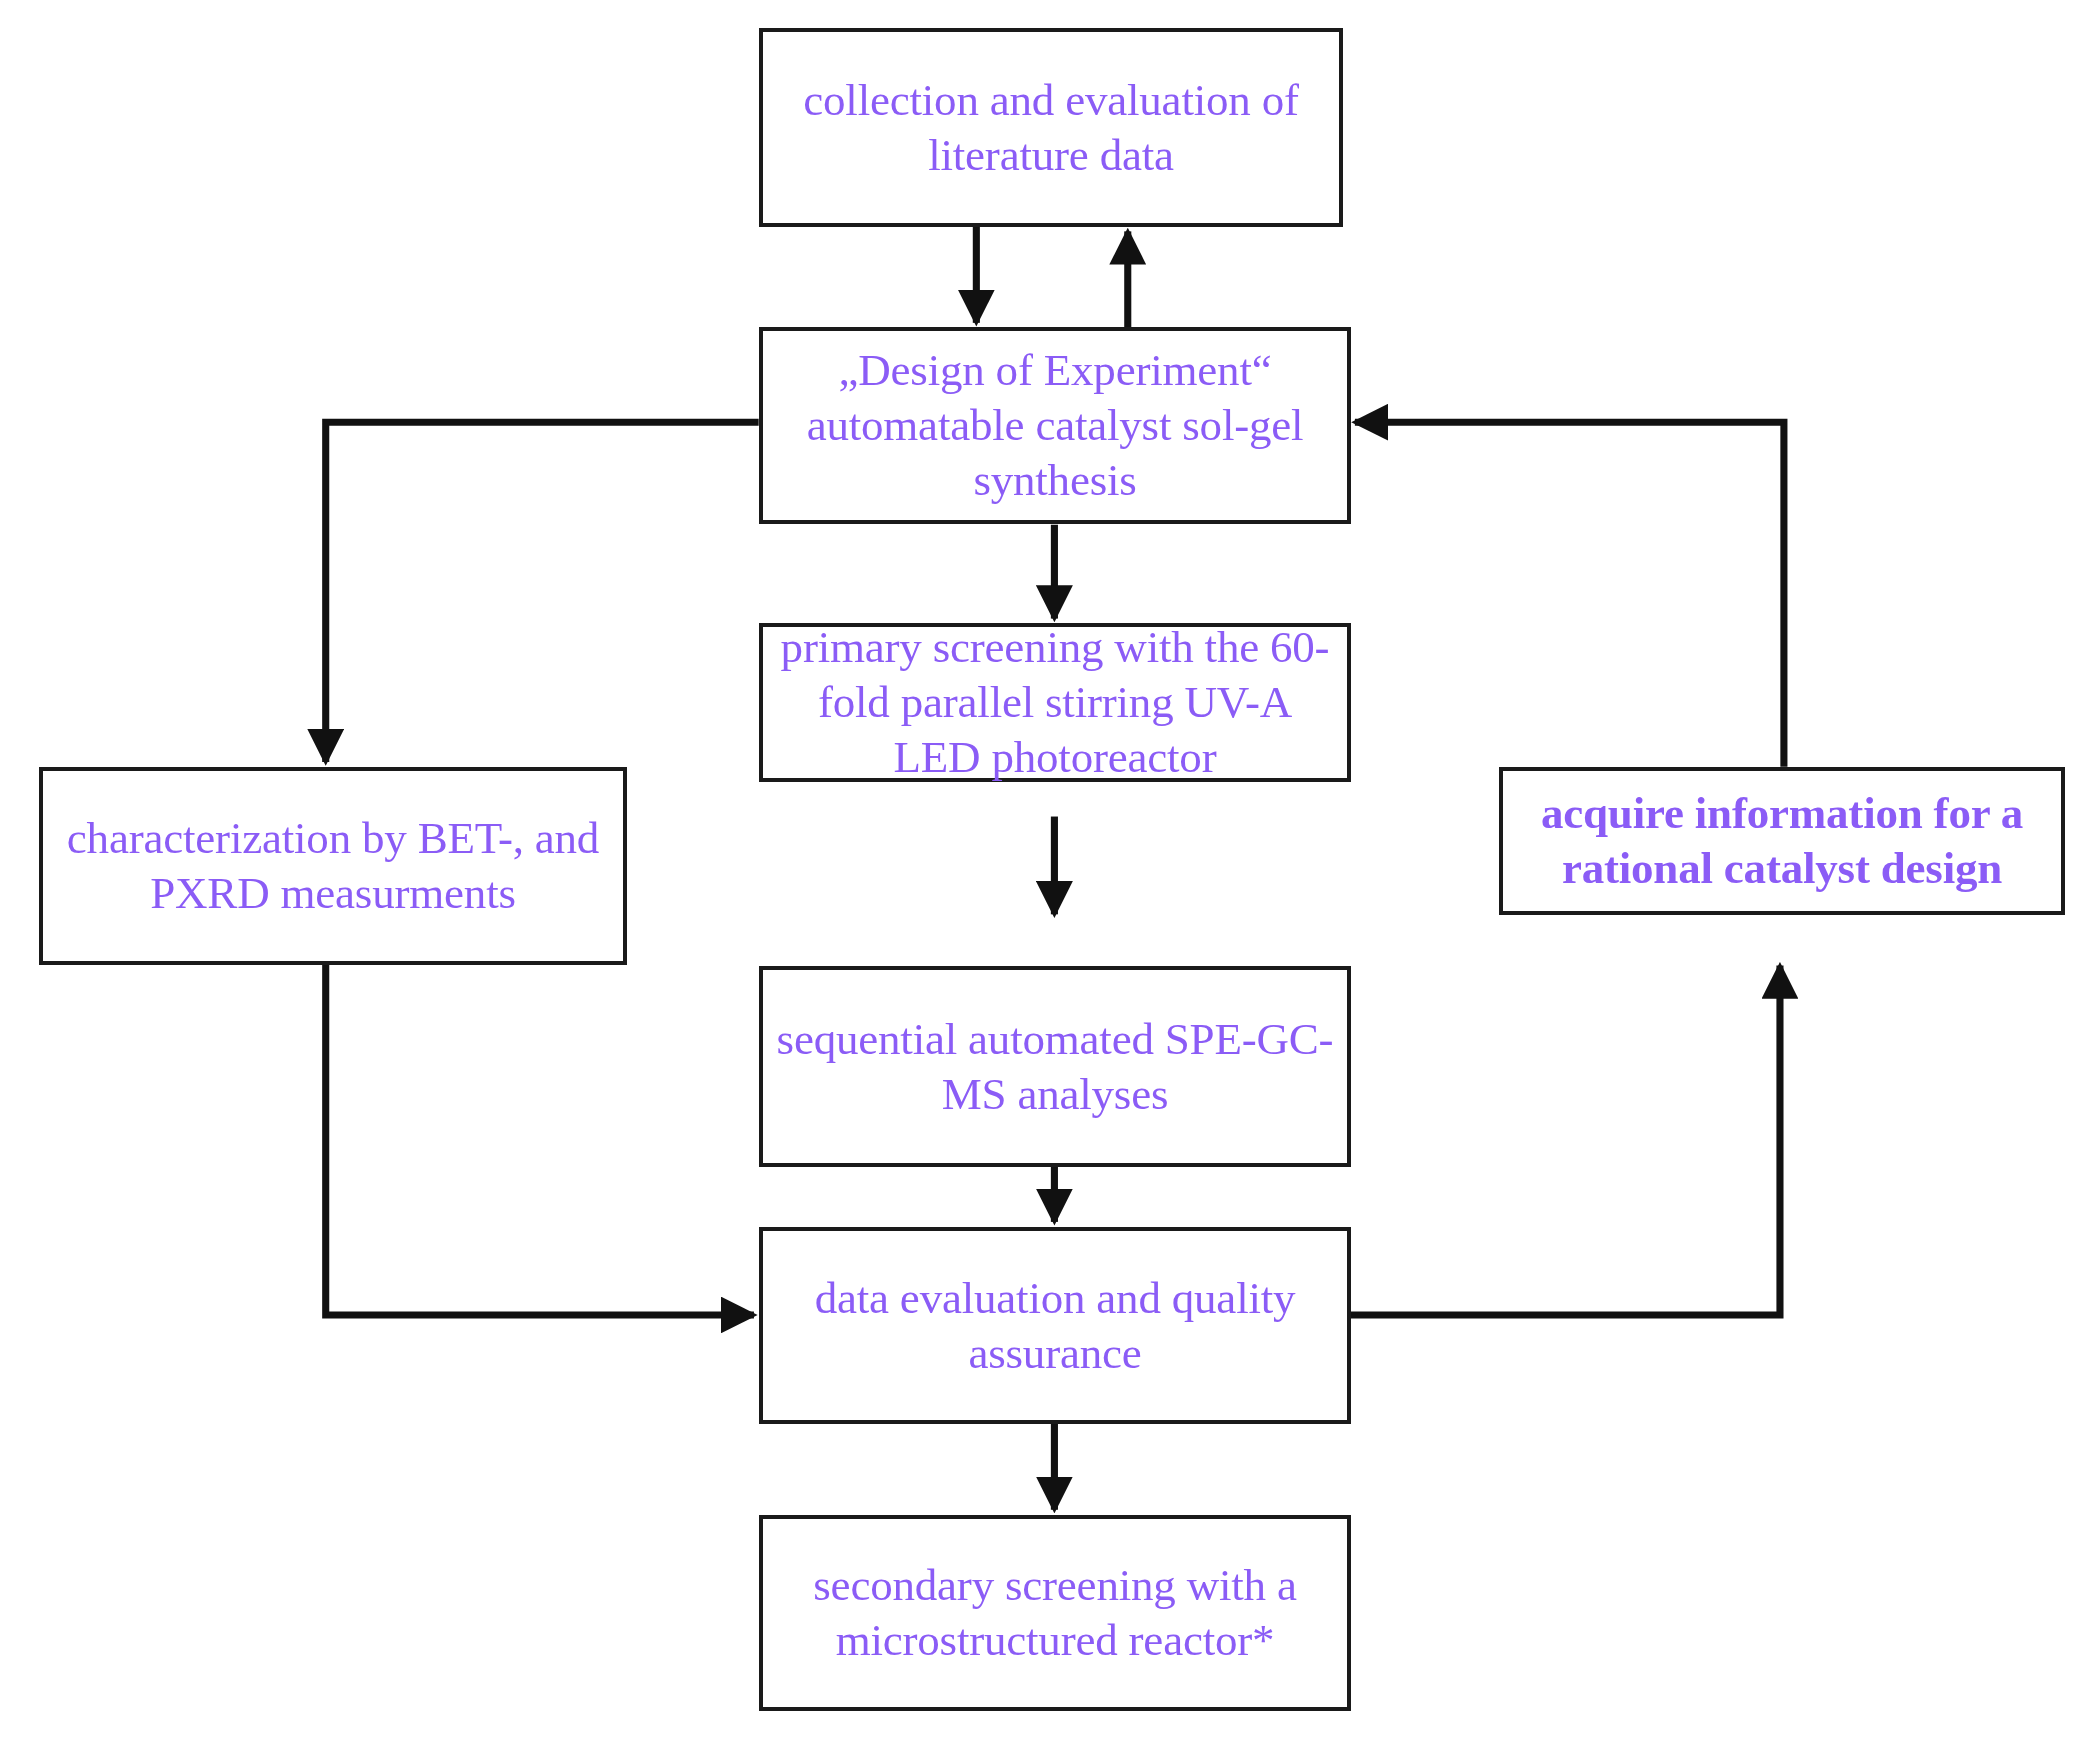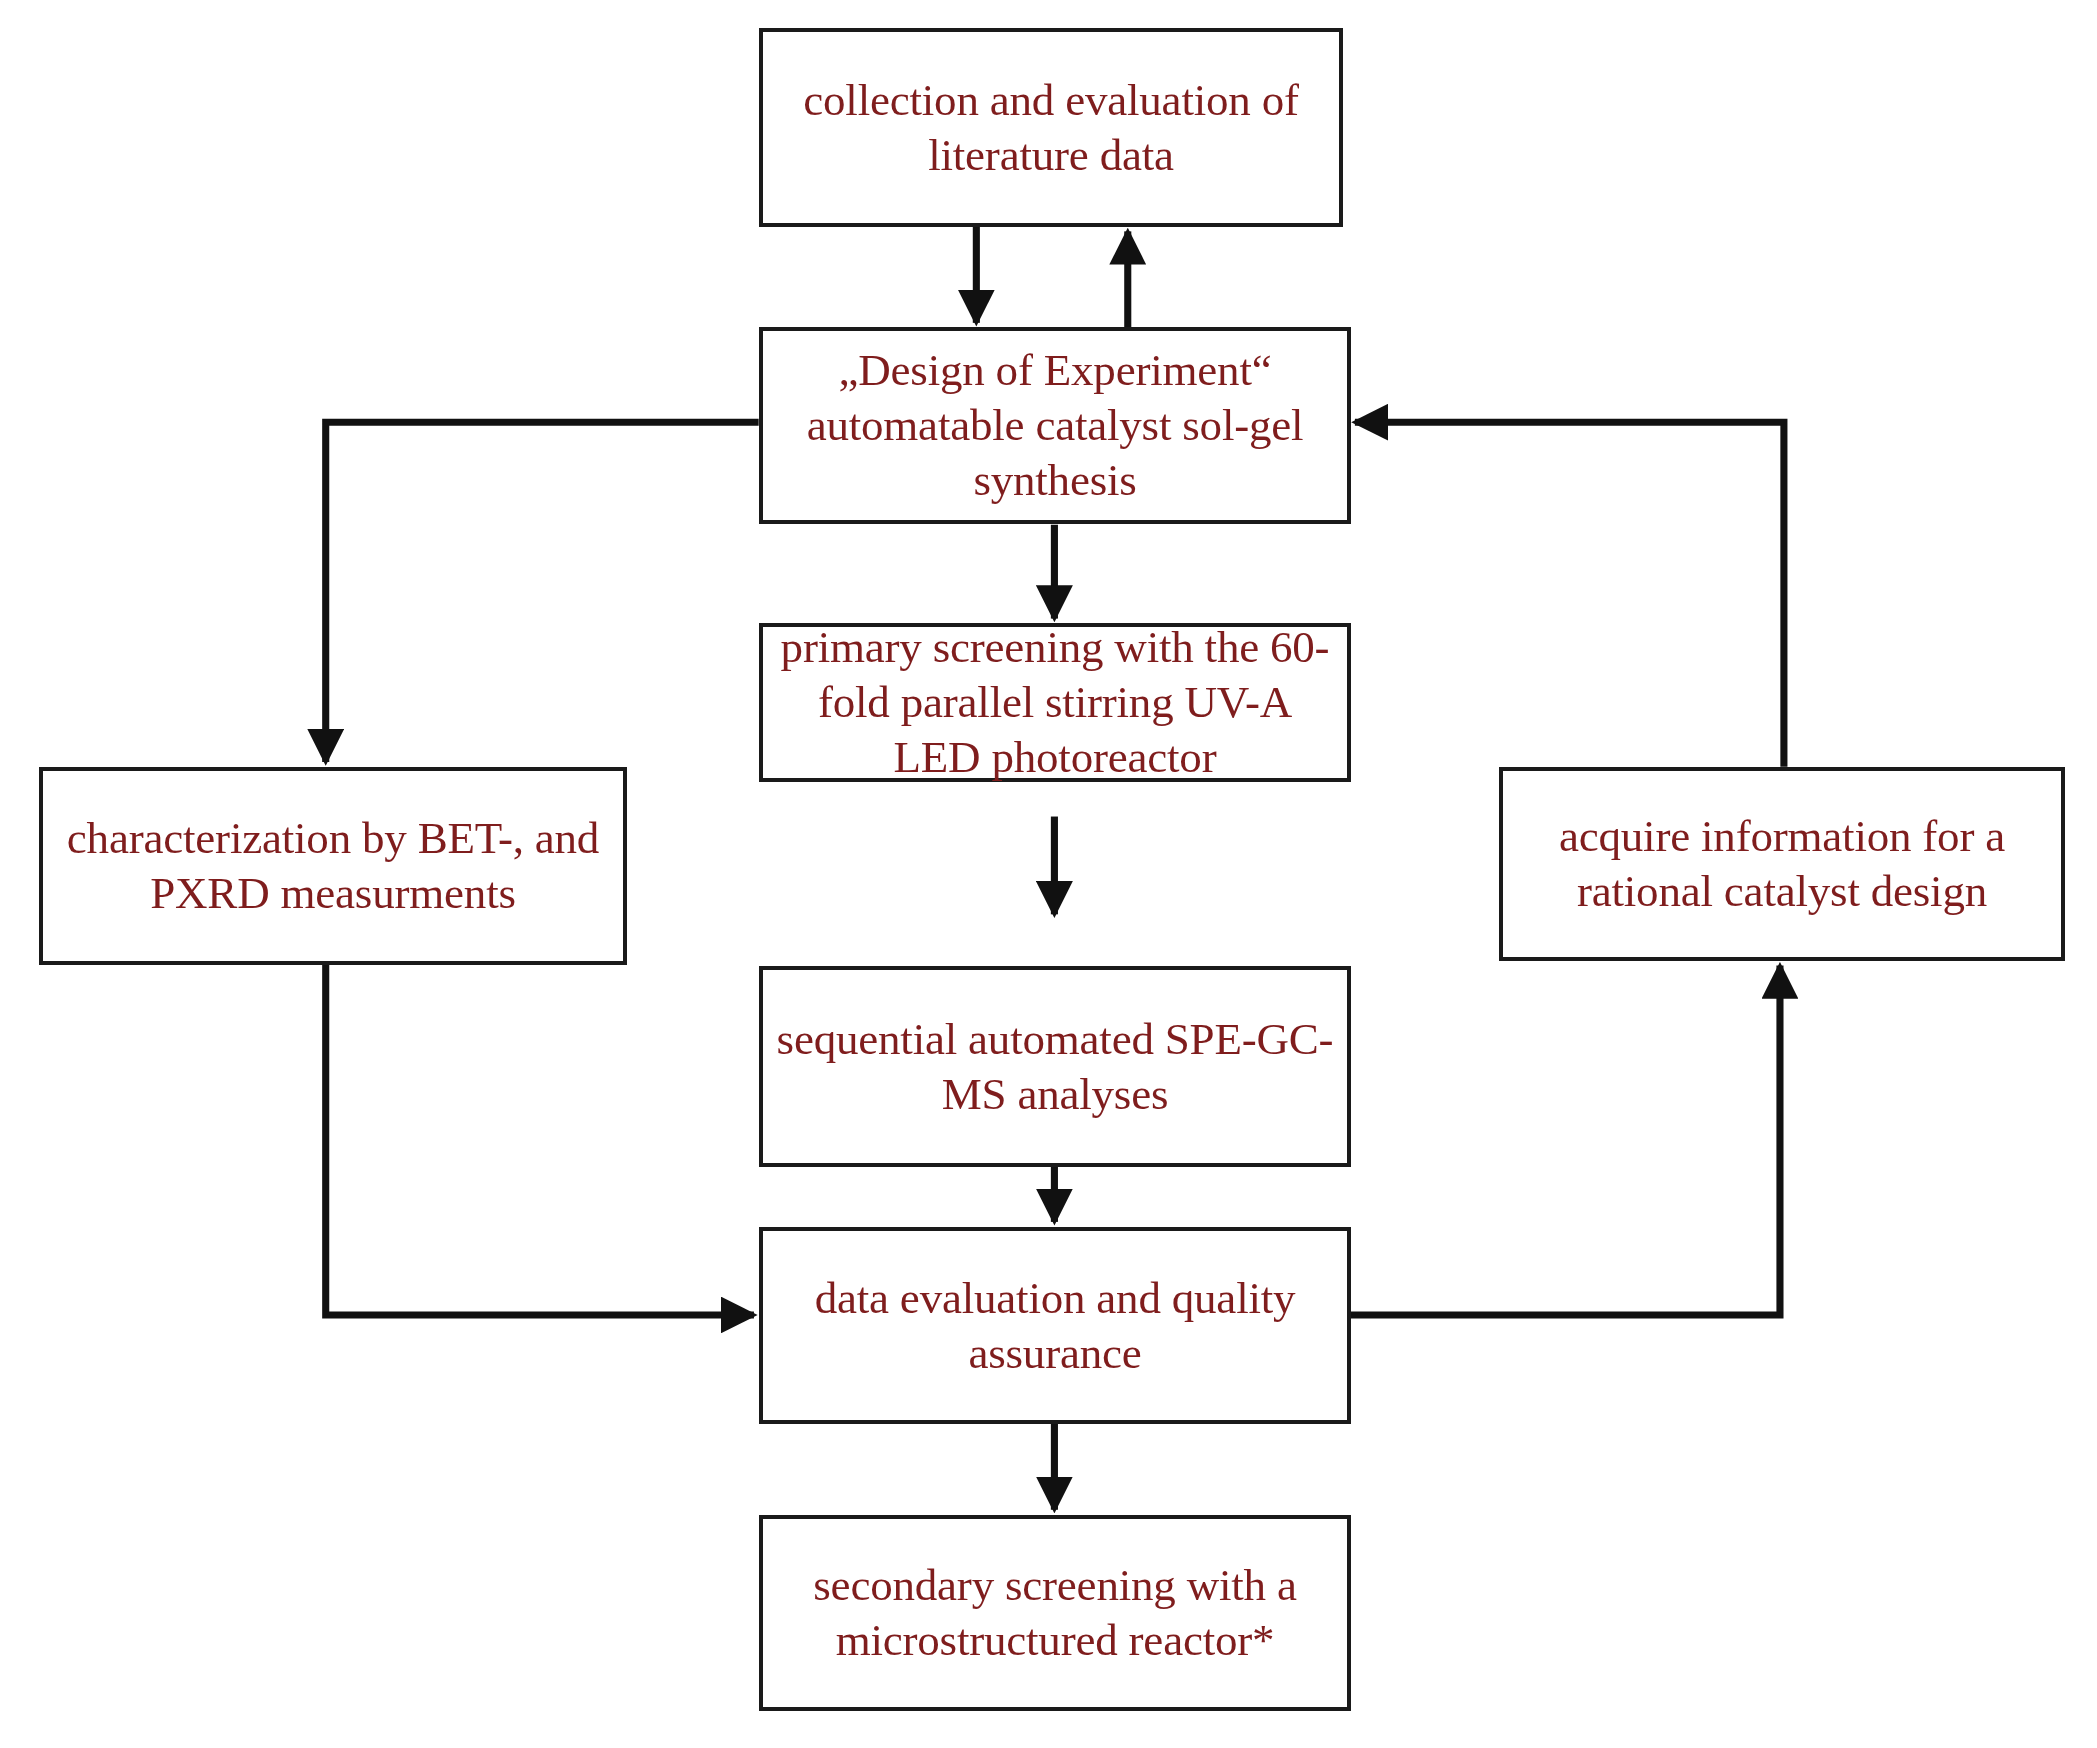--- a/index.html
+++ b/index.html
@@ -21,38 +21,38 @@
     background: #ffffff;
     border: 4px solid #1a1a1a;
     display: flex;
     align-items: center;
     justify-content: center;
     text-align: center;
   }
   .node .label {
     font-size: 45px;
     line-height: 1.22;
-    color: #7f1d1d;
+    color: #8b5cf6;
     padding: 0 12.6px;
     letter-spacing: -0.2px;
   }
   
   #edges {
     position: absolute;
     left: 0; top: 0;
     width: 2097px;
     height: 1749px;
     pointer-events: none;
   }
   
   #n-literature  { left: 759px;  top: 28px;   width: 584px; height: 199px; }
   #n-doe         { left: 759px;  top: 327px;  width: 592px; height: 197px; }
   #n-primary     { left: 759px;  top: 623px;  width: 592px; height: 159px; }
   #n-character   { left: 39px;   top: 767px;  width: 588px; height: 198px; }
-  #n-acquire     { left: 1499px; top: 767px;  width: 566px; height: 194px; }
+  #n-acquire     { left: 1499px; top: 767px;  width: 566px; height: 148px; font-weight: bold; }
   #n-spegcms     { left: 759px;  top: 919px; width: 592px; height: 201px; margin-top: 47px; }
   #n-dataeval    { left: 759px;  top: 1227px; width: 592px; height: 197px; }
   #n-secondary   { left: 759px;  top: 1515px; width: 592px; height: 196px; }
 </style>
 </head>
 <body>
 
 <div id="canvas">
 
   <svg id="edges" viewBox="0 0 2659 2217" width="2097" height="1749" xmlns="http://www.w3.org/2000/svg">

